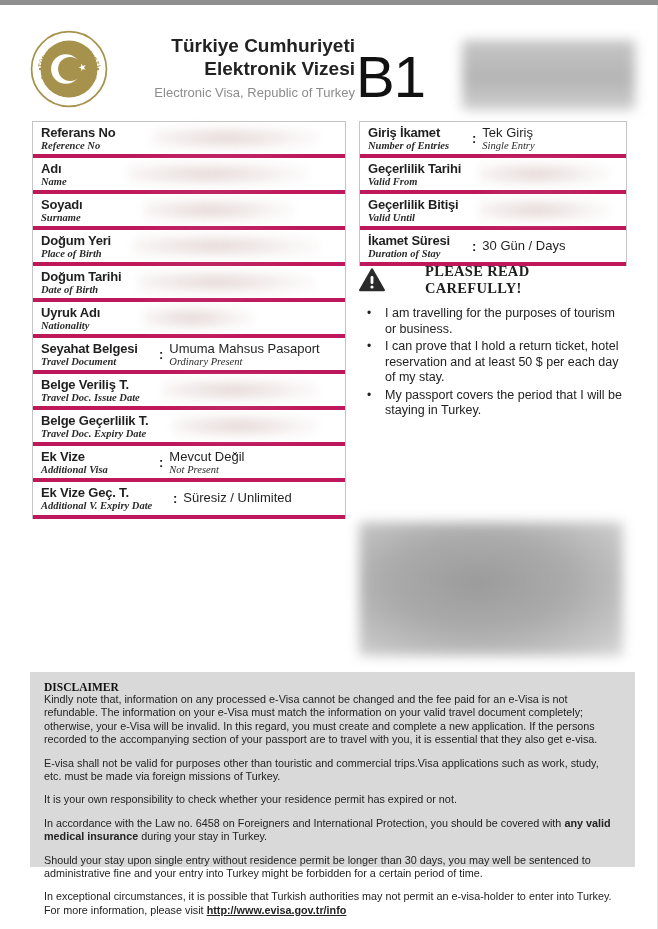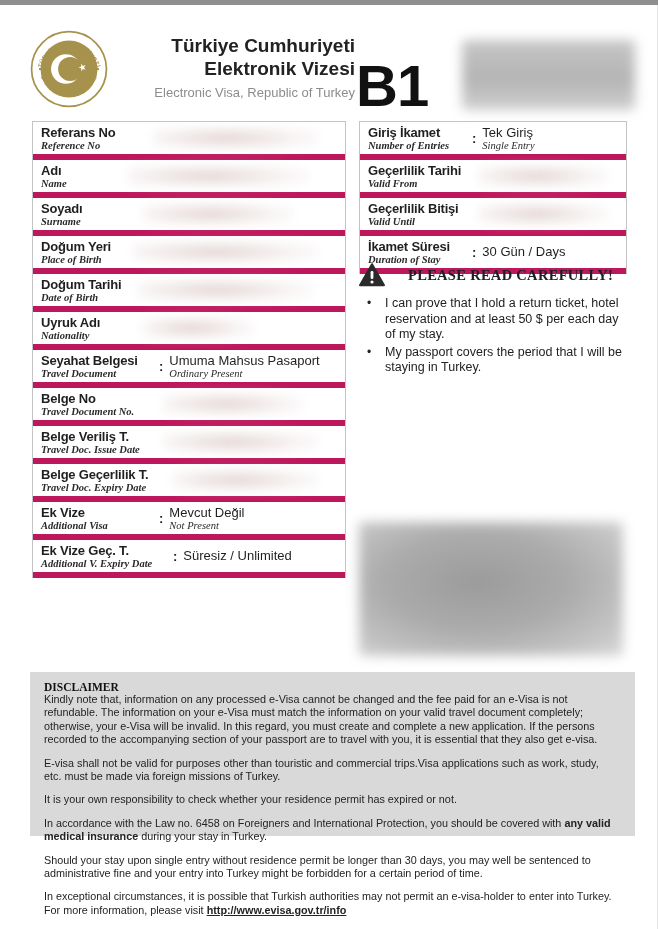--- a/index.html
+++ b/index.html
@@ -9,31 +9,31 @@
   }
   .topbar{position:absolute;top:0;left:0;width:658px;height:5px;background:#8f8f8f;}
   .page-edge{position:absolute;top:5px;right:0;width:1px;height:924px;background:#e3e3e3;}
 
   
   .header{position:absolute;top:28px;left:30px;width:600px;height:84px;}
   .emblem{position:absolute;top:2px;left:0;width:78px;height:78px;}
   .titles{position:absolute;top:6px;left:85px;width:240px;text-align:right;}
   .title-tr{font-size:19px;font-weight:bold;line-height:23px;color:#222;}
   .subtitle{font-size:13px;color:#8c8c8c;margin-top:5px;}
-  .visa-type{position:absolute;top:20px;left:326px;font-size:58px;font-weight:bold;
+  .visa-type{position:absolute;top:11px;left:326px;font-size:58px;font-weight:normal;
     letter-spacing:-1px;color:#111;line-height:76px;}
   .blur-block{filter:blur(6px);border-radius:4px;}
   .header-redaction{position:absolute;top:12px;left:432px;width:173px;height:70px;
     background:linear-gradient(180deg,#c6c6c6 0%,#b4b4b4 55%,#cfcfcf 100%);}
 
   
   .ftable{position:absolute;border:1px solid #c4c4c4;border-bottom:none;background:#fff;}
   .ftable-left{left:32px;top:121px;width:312px;}
   .ftable-right{left:359px;top:121px;width:266px;}
-  .frow{position:relative;border-bottom:6px solid #be185d;min-height:33px;
+  .frow{position:relative;border-bottom:4px solid #be185d;min-height:33px;
     padding:3px 6px 2px 8px;box-sizing:border-box;}
   .frow-tall{min-height:37px;}
   .flabel{width:130px;display:inline-block;vertical-align:top;}
   .flabel .tr{font-size:13px;font-weight:bold;line-height:15px;letter-spacing:-0.2px;}
   .flabel .en{font-family:"Liberation Serif", serif;font-style:italic;font-weight:bold;
     font-size:10.5px;line-height:12px;color:#2a2a2a;}
   .fvalue{position:absolute;left:126px;top:3px;display:flex;}
   .ftable-right .fvalue{left:112px;}
   .colon{font-size:13px;font-weight:bold;align-self:center;margin-right:6px;}
   .vtext .tr{font-size:13px;line-height:15px;}
@@ -41,32 +41,32 @@
     font-size:10.5px;line-height:12px;color:#2a2a2a;}
   .vtext .single{font-size:13px;line-height:26px;margin-top:27px;}
   .value-redaction{position:absolute;top:4px;height:24px;filter:blur(4px);border-radius:6px;
     background:radial-gradient(ellipse at 45% 50%, rgba(216,196,194,0.7) 0%, rgba(238,230,229,0.45) 55%, rgba(255,255,255,0) 90%);}
 
   
   .notice{position:absolute;left:359px;top:263px;width:268px;}
   .notice-head{display:flex;align-items:center;}
   .warn-icon{width:26px;height:24px;flex:0 0 26px;}
   .notice-title{font-family:"Liberation Serif", serif;font-weight:bold;font-size:14.5px;
-    letter-spacing:0.3px;margin-left:23px;}
+    letter-spacing:0.3px;margin-left:40px;}
   .bullets{margin:9px 0 0 0;padding:0;list-style:none;}
   .bullets li{position:relative;padding-left:26px;font-size:12.5px;line-height:15.5px;
     margin-bottom:2px;color:#222;}
   .bullets li::before{content:"•";position:absolute;left:8px;top:0;font-size:12px;}
 
   
   .body-redaction{position:absolute;left:359px;top:522px;width:264px;height:134px;
     background:radial-gradient(ellipse at 45% 45%, #9b9b9b 0%, #ababab 45%, #c6c6c6 80%, #d9d9d9 100%);}
 
   
-  .disclaimer{position:absolute;left:30px;top:672px;width:605px;height:164px;
+  .disclaimer{position:absolute;left:30px;top:672px;width:605px;height:195px;
     background:#d9d9d9;box-sizing:border-box;padding:9px 20px 0 14px;color:#232323;}
   .disclaimer h4{margin:0;font-family:"Liberation Serif", serif;font-size:11.5px;
     font-weight:bold;color:#111;}
   .disclaimer p{margin:0 0 10px 0;font-size:10.8px;line-height:13.4px;}
   .disclaimer p.first{margin-top:0;}
   .disclaimer .bold{font-weight:bold;}
   .disclaimer a{color:#232323;text-decoration:underline;font-weight:bold;}
 </style>
 </head>
 <body>
@@ -148,25 +148,20 @@
       <div class="en">Travel Document</div></div>
     <div class="fvalue">
         <span class="colon">:</span>
       <span class="vtext">
           <span class="tr" style="display:block">Umuma Mahsus Pasaport</span>
         <span class="en" style="display:block">Ordinary Present</span>
         </span>
       </div>
   </div>
 
-  <div class="frow">
-    <div class="flabel"><div class="tr">Belge No</div>
-      <div class="en">Travel Document No.</div></div>
-    <div class="value-redaction" style="left:130px;width:140px;"></div>
-  </div>
 
   <div class="frow">
     <div class="flabel"><div class="tr">Belge Veriliş T.</div>
       <div class="en">Travel Doc. Issue Date</div></div>
     <div class="value-redaction" style="left:130px;width:155px;"></div>
   </div>
 
   <div class="frow">
     <div class="flabel" style="width:140px;"><div class="tr">Belge Geçerlilik T.</div>
       <div class="en">Travel Doc. Expiry Date</div></div>
@@ -236,20 +231,21 @@
     <span class="warn-icon">
       <svg viewBox="0 0 26 24" width="26" height="24">
         <path d="M 13,1.2 L 25,22.2 L 1,22.2 Z" fill="#2b2b2b" stroke="#2b2b2b" stroke-width="2" stroke-linejoin="round"></path>
         <rect x="11.6" y="8" width="2.8" height="8" rx="1.3" fill="#ffffff"></rect>
         <circle cx="13" cy="19" r="1.6" fill="#ffffff"></circle>
       </svg>
     </span>
     <span class="notice-title">PLEASE READ CAREFULLY!</span>
   </div>
   <ul class="bullets">
+    <li>I am travelling for the purposes of tourism or business.</li>
     <li>I can prove that I hold a return ticket, hotel reservation and at least 50 $ per each day of my stay.</li>
     <li>My passport covers the period that I will be staying in Turkey.</li>
   </ul>
 </div>
 
 <div class="body-redaction blur-block"></div>
 
 <div class="disclaimer">
   <h4>DISCLAIMER</h4>
   <p class="first">Kindly note that, information on any processed e-Visa cannot be changed and the fee paid for an e-Visa is not refundable. The information on your e-Visa must match the information on your valid travel document completely; otherwise, your e-Visa will be invalid. In this regard, you must create and complete a new application. If the persons recorded to the accompanying section of your passport are to travel with you, it is essential that they also get e-visa.</p>

